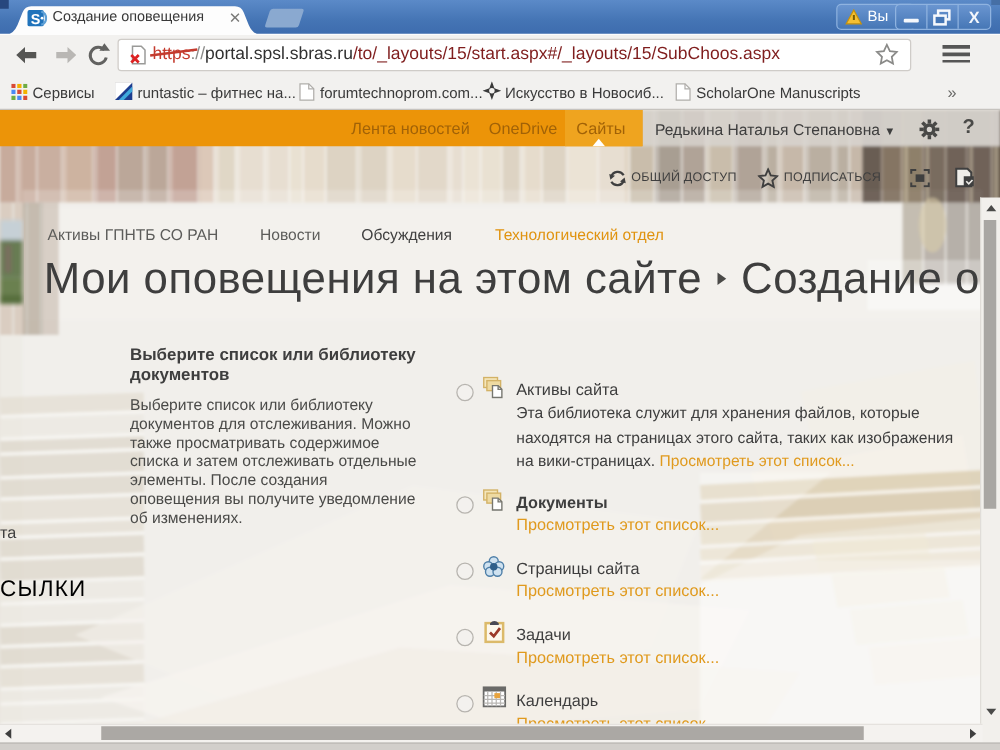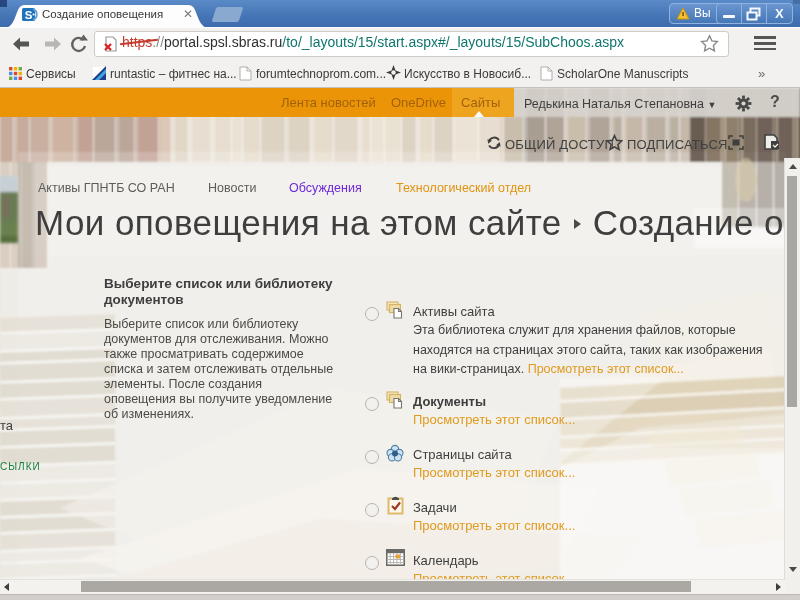--- a/index.html
+++ b/index.html
@@ -239,21 +239,21 @@
   <path d="M73.5 6 A6.5 6.5 0 1 0 75 12" fill="none" stroke="#626260" stroke-width="2.4"></path>
   <path d="M69.5 6.5 L78 6.5 L73.5 0.5 Z" fill="#626260"></path>
 </svg>
 
 <div class="abs" style="left:94px;top:31px;width:633px;height:24px;background:#fff;border:1px solid #cfccc8;border-radius:3px;"></div>
 <svg class="abs" style="left:103px;top:36px;" width="16" height="16" viewBox="0 0 16 16">
   <path d="M3 1 L10 1 L13 4 L13 15 L3 15 Z" fill="#fff" stroke="#9a9a98" stroke-width="1.2"></path>
   <path d="M2 8 L8 14 M8 8 L2 14" stroke="#d22" stroke-width="2.2"></path>
 </svg>
 <div class="abs" style="left:122px;top:34px;font-size:14px;white-space:nowrap;color:#8a8a88;">
-  <span style="color:#c43b2e;position:relative;">https<span style="position:absolute;left:-2px;top:7px;width:38px;height:2.2px;background:#c43b2e;transform:rotate(-7deg);"></span></span><span style="color:#8a8a88;">://</span><span style="color:#303030;">portal.spsl.sbras.ru</span><span style="color:#0f766e;">/to/_layouts/15/start.aspx#/_layouts/15/SubChoos.aspx</span>
+  <span style="color:#c43b2e;position:relative;">https<span style="position:absolute;left:-2px;top:7px;width:38px;height:2.2px;background:#c43b2e;transform:rotate(-7deg);"></span></span><span style="color:#8a8a88;">://</span><span style="color:#303030;">portal.spsl.sbras.ru</span><span style="color:#7f1d1d;">/to/_layouts/15/start.aspx#/_layouts/15/SubChoos.aspx</span>
 </div>
 <svg class="abs" style="left:700px;top:34px;" width="19" height="19" viewBox="0 0 19 19">
   <path d="M9.5 1.8 L11.9 6.9 L17.4 7.6 L13.4 11.4 L14.4 16.9 L9.5 14.2 L4.6 16.9 L5.6 11.4 L1.6 7.6 L7.1 6.9 Z" fill="none" stroke="#8a8a88" stroke-width="1.4"></path>
 </svg>
 <div class="abs" style="left:754px;top:36px;width:22px;">
   <div style="height:2.8px;background:#565656;margin:0 0 3px;"></div>
   <div style="height:2.8px;background:#565656;margin:0 0 3px;"></div>
   <div style="height:2.8px;background:#565656;"></div>
 </div>
 
@@ -336,21 +336,21 @@
   <rect x="4.5" y="4.5" width="7" height="6" fill="#3f3f3f"></rect>
 </svg>
 <svg class="abs" style="left:763px;top:133px;" width="18" height="18" viewBox="0 0 18 18">
   <path d="M2 2 L11 2 L14 5 L14 16 L2 16 Z" fill="#efede9" stroke="#3f3f3f" stroke-width="1.6"></path>
   <rect x="8" y="8" width="8" height="8" fill="#3f3f3f"></rect>
   <path d="M10 12 l2 2 l3 -3" stroke="#efede9" stroke-width="1.3" fill="none"></path>
 </svg>
 
 <div class="abs nav" style="left:38px;top:181px;color:#5c5c5a;">Активы ГПНТБ СО РАН</div>
 <div class="abs nav" style="left:208px;top:181px;color:#5c5c5a;">Новости</div>
-<div class="abs nav" style="left:289px;top:181px;color:#6d28d9;">Обсуждения</div>
+<div class="abs nav" style="left:289px;top:181px;color:#404040;">Обсуждения</div>
 <div class="abs nav" style="left:396px;top:181px;color:#e0930f;">Технологический отдел</div>
 <div class="abs" style="left:35px;top:203px;width:800px;font-size:35px;font-weight:300;color:#3e3e3e;letter-spacing:0.4px;white-space:nowrap;">Мои оповещения на этом сайте <span style="display:inline-block;width:0;height:0;border-top:5px solid transparent;border-bottom:5px solid transparent;border-left:7px solid #4a4a48;vertical-align:6px;margin:0 2px;"></span> Создание о</div>
 
 <div class="abs" style="left:104px;top:276px;font-size:13.5px;font-weight:bold;color:#3e3e3e;line-height:15.5px;white-space:nowrap;">Выберите список или библиотеку<br>документов</div>
 <div class="abs" style="left:104px;top:317px;font-size:12.5px;color:#4a4a48;line-height:15px;white-space:nowrap;">Выберите список или библиотеку<br>документов для отслеживания. Можно<br>также просматривать содержимое<br>списка и затем отслеживать отдельные<br>элементы. После создания<br>оповещения вы получите уведомление<br>об изменениях.</div>
 
 <div class="abs radio" style="left:365px;top:307px;"></div>
 <svg class="abs" style="left:386px;top:301px;" width="18" height="18" viewBox="0 0 18 18">
   <rect x="1" y="1" width="11" height="8" fill="#f4e6ba" stroke="#d3b266" stroke-width="1.1"></rect>
   <rect x="3.5" y="3.5" width="11" height="8" fill="#eedaa2" stroke="#d3b266" stroke-width="1.1"></rect>
@@ -397,35 +397,35 @@
   <rect x="0.8" y="0.8" width="17.4" height="3.4" fill="#6a6a68"></rect>
   <g stroke="#b9b7b4" stroke-width="1">
     <path d="M1 7.5 L18 7.5 M1 10.5 L18 10.5 M1 13.5 L18 13.5 M4.2 4 L4.2 16 M7.6 4 L7.6 16 M11 4 L11 16 M14.4 4 L14.4 16"></path>
   </g>
   <rect x="9.5" y="5.5" width="4.5" height="4" fill="#e8a33d"></rect>
 </svg>
 <div class="abs lbl" style="left:413px;top:553px;">Календарь</div>
 <div class="abs lnk2" style="left:413px;top:571px;">Просмотреть этот список...</div>
 
 <div class="abs" style="left:0px;top:418px;font-size:13px;color:#404040;">та</div>
-<div class="abs" style="left:0px;top:461px;font-size:10px;color:#15803d;letter-spacing:1px;">СЫЛКИ</div>
+<div class="abs" style="left:0px;top:461px;font-size:18px;color:#000000;letter-spacing:1px;">СЫЛКИ</div>
 
 <div class="abs" style="left:784px;top:158px;width:16px;height:436px;background:#f2f0ec;border-left:1px solid #e0ddd8;"></div>
 <div class="abs" style="left:787px;top:176px;width:10px;height:231px;background:#a9a7a3;"></div>
 <div class="abs" style="left:789px;top:164px;width:0;height:0;border-left:4px solid transparent;border-right:4px solid transparent;border-bottom:5px solid #4a4a48;"></div>
 <div class="abs" style="left:789px;top:567px;width:0;height:0;border-left:4px solid transparent;border-right:4px solid transparent;border-top:5px solid #4a4a48;"></div>
 <div class="abs" style="left:0;top:579px;width:786px;height:15px;background:#f4f2ef;border-top:1px solid #e5e2de;"></div>
 <div class="abs" style="left:4px;top:583px;width:0;height:0;border-top:4px solid transparent;border-bottom:4px solid transparent;border-right:5px solid #3f3f3f;"></div>
 <div class="abs" style="left:776px;top:583px;width:0;height:0;border-top:4px solid transparent;border-bottom:4px solid transparent;border-left:5px solid #3f3f3f;"></div>
 <div class="abs" style="left:81px;top:581px;width:610px;height:11px;background:#aba8a4;"></div>
 <div class="abs" style="left:0;top:594px;width:800px;height:6px;background:#d2cfcb;border-top:1px solid #bcb9b5;"></div>
 
 <style>
   .bm{font-size:12px;color:#3a3a3a;white-space:nowrap;}
   .sbitem{font-size:13px;color:#a16207;white-space:nowrap;}
-  .ribtxt{font-size:13px;color:#3f3f3f;white-space:nowrap;letter-spacing:0.2px;}
+  .ribtxt{font-size:10px;color:#3f3f3f;white-space:nowrap;letter-spacing:0.2px;}
   .nav{font-size:12.5px;white-space:nowrap;}
   .radio{width:12px;height:12px;border:1.5px solid #b7b4af;border-radius:50%;background:#f3f1ee;}
   .lbl{font-size:13px;color:#3e3e3e;white-space:nowrap;}
   .desc{font-size:12.5px;color:#3e3e3e;line-height:19.5px;}
   .lnk{color:#e09a1e;}
   .lnk2{font-size:13px;color:#e09a1e;white-space:nowrap;}
 </style>
 
 </body></html>

